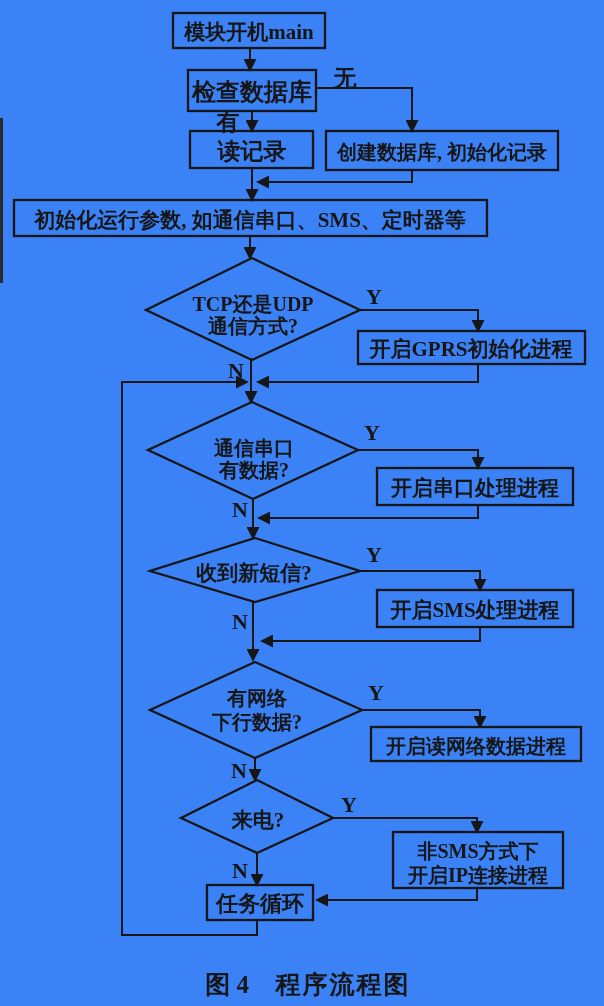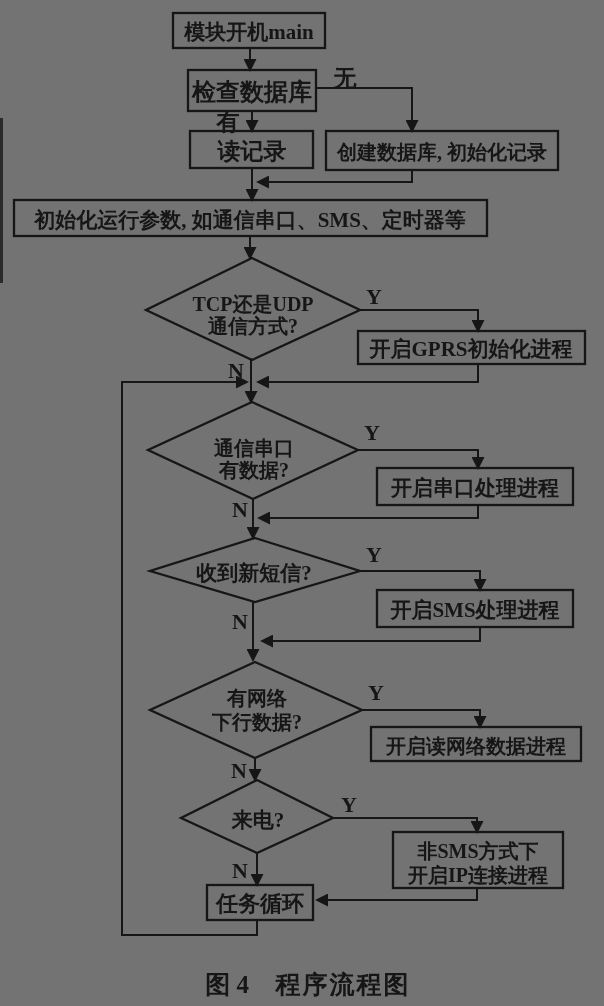--- a/index.html
+++ b/index.html
@@ -1,21 +1,21 @@
 <!DOCTYPE html>
 <html><head>
 <meta charset="utf-8">
 <style>
   html,body{margin:0;padding:0;}
   body{background:#e8e8e8;}
   .page{
     position:relative;
     width:604px;height:1006px;
     margin:0 auto;
-    background:#737373;
+    background:#3b82f6;
     overflow:hidden;
     font-family:"Liberation Serif","DejaVu Serif",serif;
   }
   svg{display:block;}
   .shape{fill:none;stroke:#161616;stroke-width:2.3;}
   .edge{fill:none;stroke:#161616;stroke-width:2;}
   text{
     font-family:"Liberation Serif","DejaVu Serif",serif;
     font-weight:bold;
     fill:#161616;

